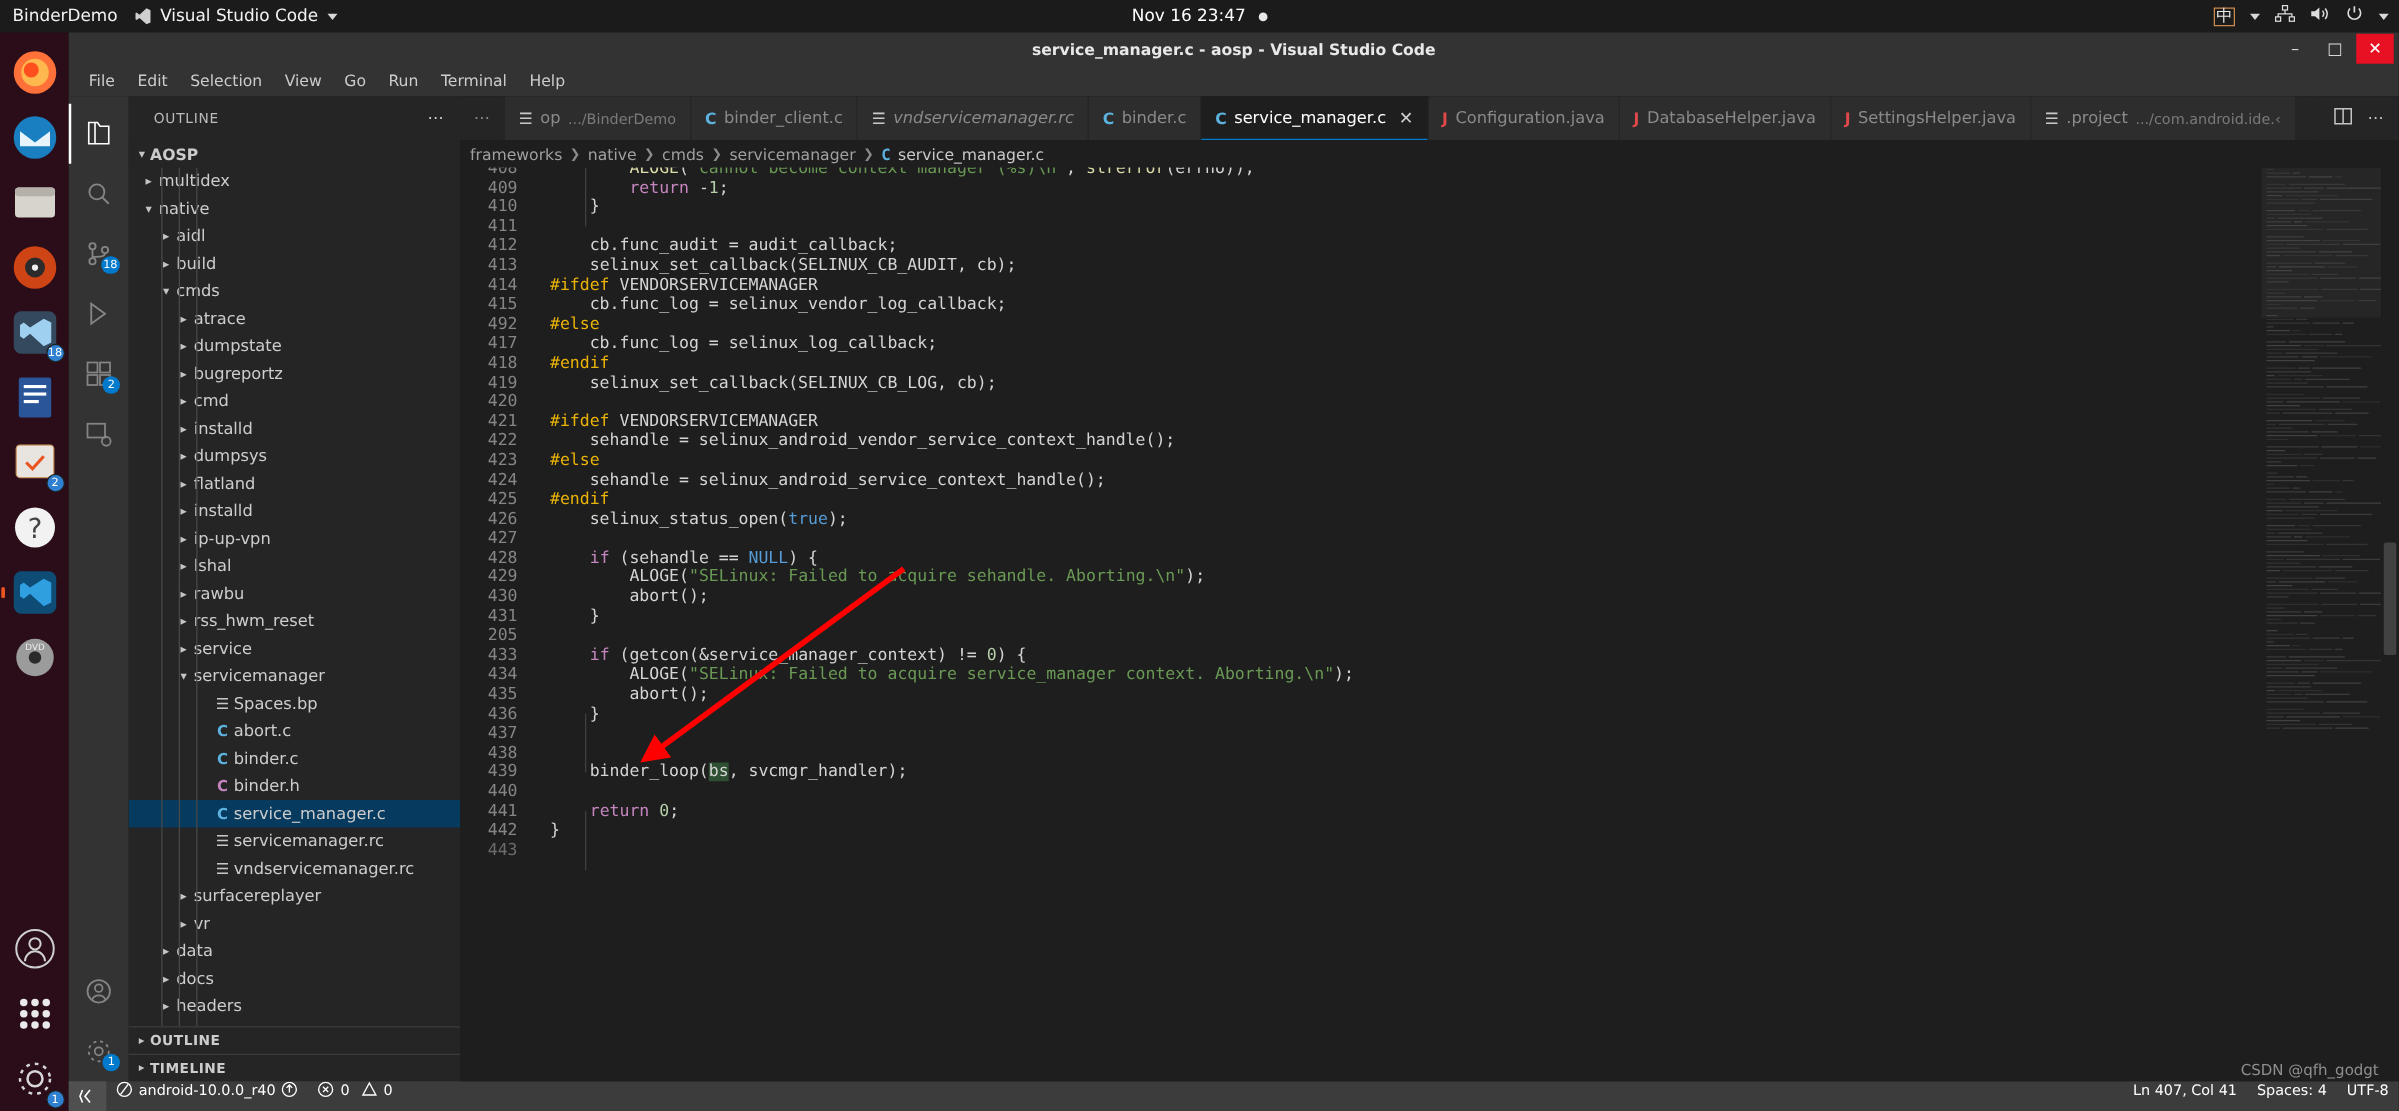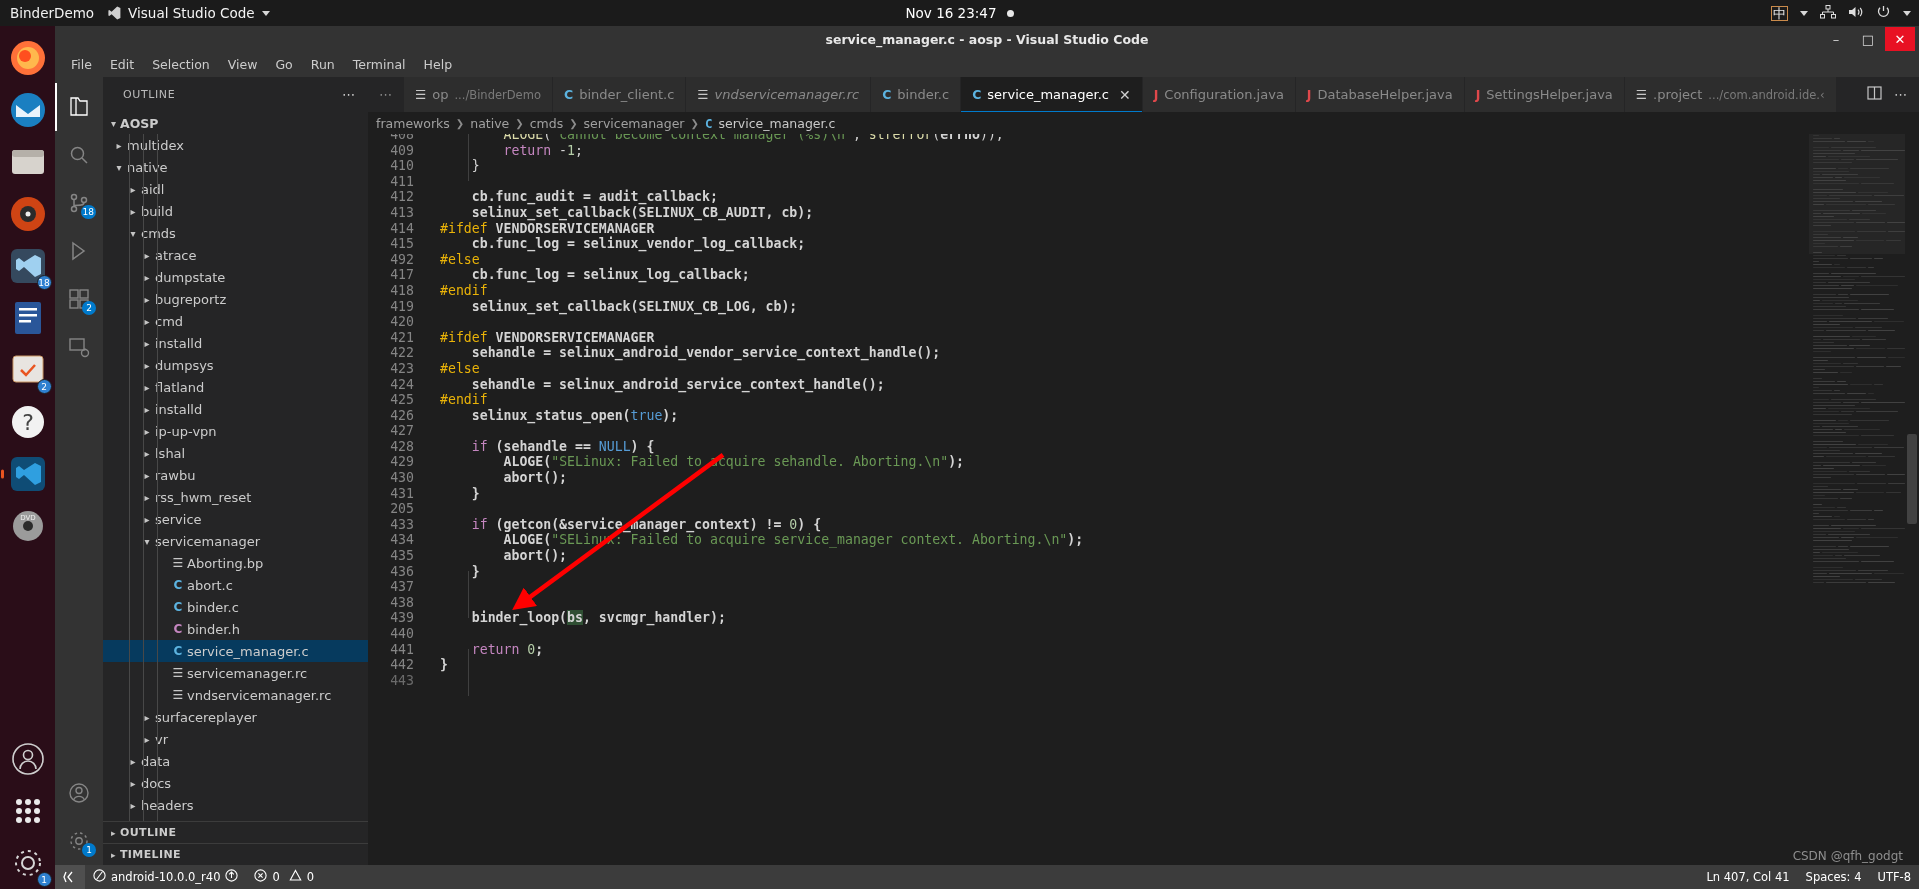--- a/index.html
+++ b/index.html
@@ -114,21 +114,21 @@
     line-height:15.6px; }
   .cl{ display:flex; height:15.6px; white-space:pre; }
   .ln{ width:46px; text-align:right; padding-right:22px; color:#858585; flex:0 0 68px;}
   .ctext{ padding-left:4px; }
   .kw{ color:#c586c0; }      
   .pp{ color:#eab308; }      
   .fn{ color:#dcdcaa; }
   .str{ color:#6a9955; }
   .num{ color:#b5cea8; }
   .cnst{ color:#569cd6; }
-  .id{ color:#d4d4d4;font-weight:bold; }
+  .id{ color:#d4d4d4; }
   .op{ color:#d4d4d4; }
   .ret{ color:#c586c0; }
   .hl{ background:#2f4f33; }
   .indent-guide{ position:absolute; width:1px; background:#404040; }
 
   
   #minimap{ position:absolute; right:14px; top:0; width:96px; bottom:0;
     background:#1e1e1e; overflow:hidden; }
   .mm-line{ height:3px; display:flex; gap:2px; padding-left:4px; align-items:center;}
   .mm-seg{ height:1.6px; background:#4c4c4c; border-radius:1px;}
@@ -136,21 +136,21 @@
     background:rgba(121,121,121,0.10); }
   #scrollbar{ position:absolute; right:0; top:0; width:14px; bottom:0; background:transparent;}
   #scrollthumb{ position:absolute; right:2px; width:10px; background:#424242; border-radius:2px;}
 
   
   #arrow{ position:absolute; left:0; top:0; width:100%; height:100%; pointer-events:none;}
 
   
   #statusbar{ height:24px; background:#3c3c3c; display:flex; align-items:center;
     color:#ffffff; font-size:11.5px; flex:0 0 24px; }
-  #statusbar .sbitem{ display:flex; align-items:center; gap:5px; padding:0 8px; height:24px;}
+  #statusbar .sbitem{ display:flex; align-items:flex-start; gap:5px; padding:0 8px; height:24px;}
   #statusbar .remote{ background:#4f4f4f; padding:0 8px; height:24px; display:flex;
     align-items:center; color:#fff;}
   #statusbar .right{ margin-left:auto; display:flex; align-items:center; }
   .wm{ position:absolute; right:16px; bottom:26px; color:#8f8f8f; font-size:12px;}
 </style>
 </head>
 <body>
 
 <div id="gnome-bar">
   <div class="activities">BinderDemo</div>
@@ -462,21 +462,21 @@
             <span class="twisty" style="margin-left: 36px;">▸</span>
             <span class="nm">service</span>
           </div>
           <div class="row">
             <span class="twisty" style="margin-left: 36px;">▾</span>
             <span class="nm">servicemanager</span>
           </div>
           <div class="row">
             <span class="twisty" style="margin-left: 50px;"></span>
             <span class="fi c-cfg">☰</span>
-            <span class="nm">Aborting.bp</span>
+            <span class="nm">Spaces.bp</span>
           </div>
           <div class="row">
             <span class="twisty" style="margin-left: 50px;"></span>
             <span class="fi c-blue">C</span>
             <span class="nm">abort.c</span>
           </div>
           <div class="row">
             <span class="twisty" style="margin-left: 50px;"></span>
             <span class="fi c-blue">C</span>
             <span class="nm">binder.c</span>

